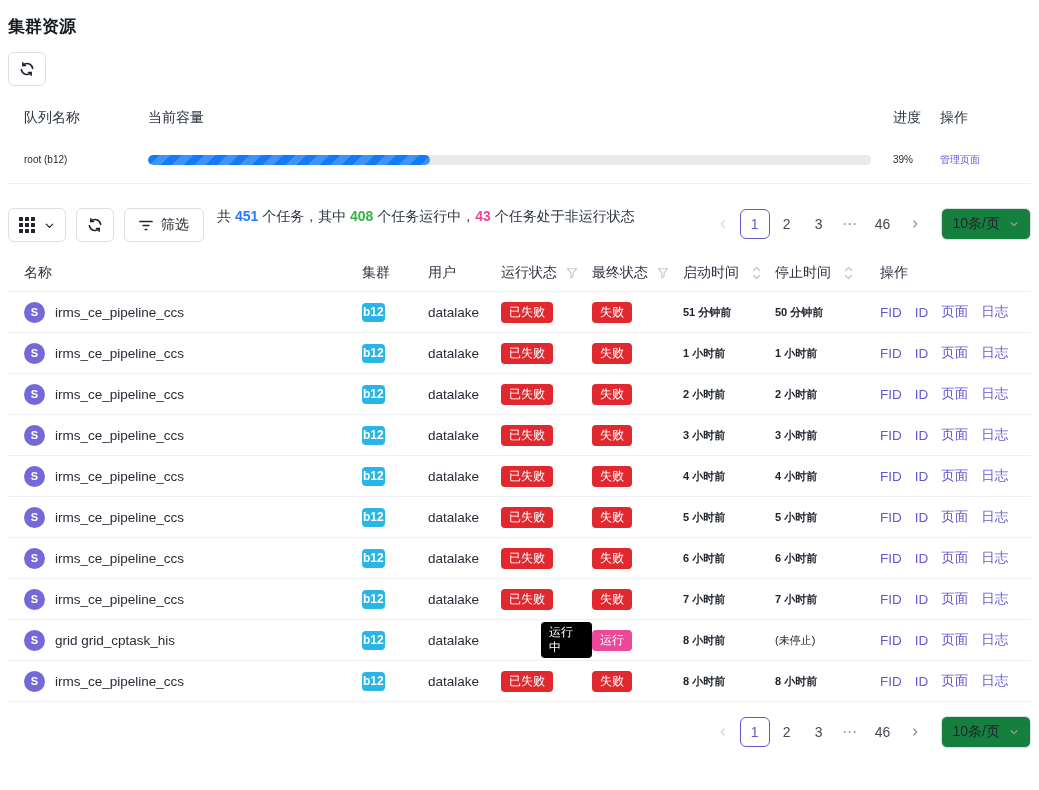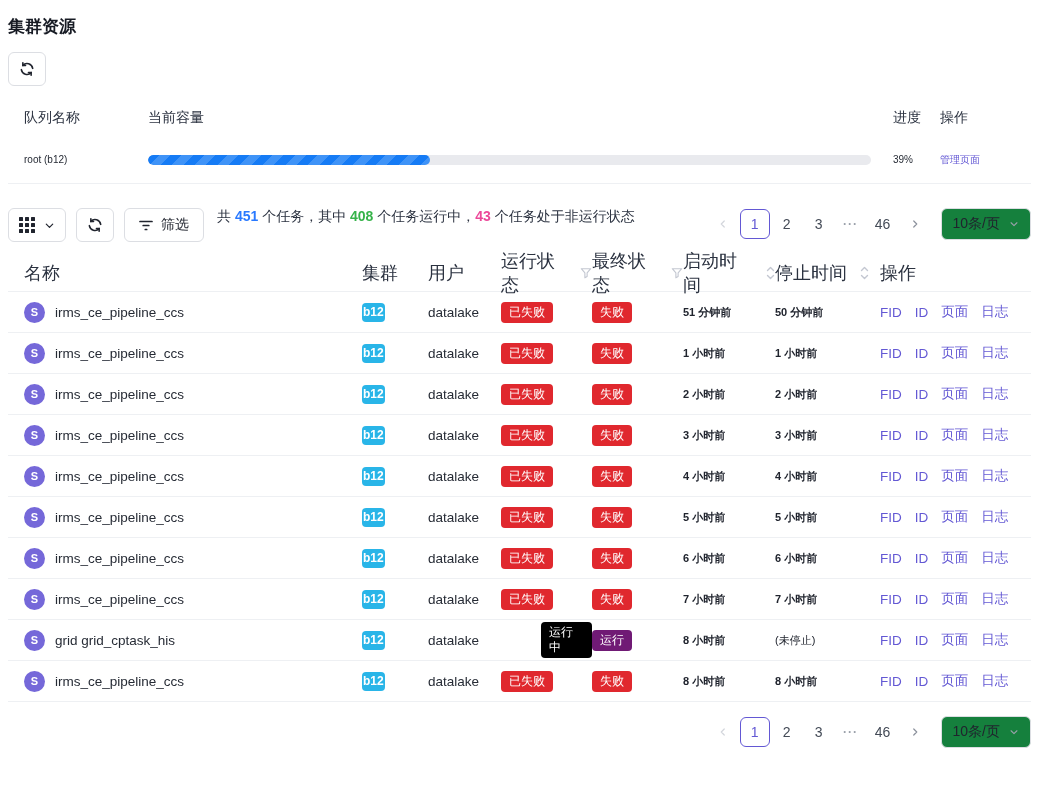--- a/index.html
+++ b/index.html
@@ -64,42 +64,42 @@
   .pg-next { color:#8b919c; }
   .pg-ellipsis { color:#9aa0aa; letter-spacing:1px; font-weight:700; font-size:12px; }
   .pg-size {
     margin-left:10px; height:32px; border:1px solid #dcdee3; border-radius:6px;
     display:flex; align-items:center; gap:9px; padding:0 11px;
     font-size:14px; color:#20242e; cursor:pointer; background:#15803d;
   }
 
   
   .ttable { margin-top:13px; }
-  .thead { display:flex; height:37px; font-size:18px;
+  .thead { display:flex; height:37px; font-size:14px;
            color:#2b3240; font-weight:500; border-bottom:1px solid #eef0f3; }
   .trow { display:flex; align-items:center; height:41px; font-size:13.5px;
           border-bottom:1px solid #eef0f3; }
   .hcell, .cell { display:flex; align-items:center; }
   .c-name { flex:1; padding-left:16px; gap:10px; }
   .c-cluster { width:66px; }
   .c-user { width:73px; }
   .c-run { width:91px; }
   .c-final { width:91px; }
   .c-start { width:92px; }
   .c-stop { width:105px; }
   .c-action { width:151px; gap:13px; }
   .hicon { margin-left:9px; display:inline-flex; cursor:pointer; }
   .sorticon { margin-left:13px; }
 
   .avatar { width:21px; height:21px; border-radius:50%; background:#7568d9; color:#fff;
             font-size:11px; font-weight:600; display:inline-flex; align-items:center;
             justify-content:center; flex:none; }
   .badge { display:inline-block; color:#fff; font-size:12px; border-radius:4px;
            padding:3px 8px; line-height:1.25; }
-  .badge.cyan { background:#701a75; }
+  .badge.cyan { background:#ec4899; }
   .badge.red { background:#e0282e; }
   .badge.green { background:#000000;margin-left:40px; }
   .badge-cluster { background:#29b5e8; font-weight:700; padding:2px 1px; }
   .time { font-weight:700; font-size:11px; color:#20242e; }
   .time.plain { font-weight:400; }
   .tlink { color:#6358d4; font-size:13.5px; text-decoration:none; cursor:pointer; }
 </style>
 </head>
 <body>
 

